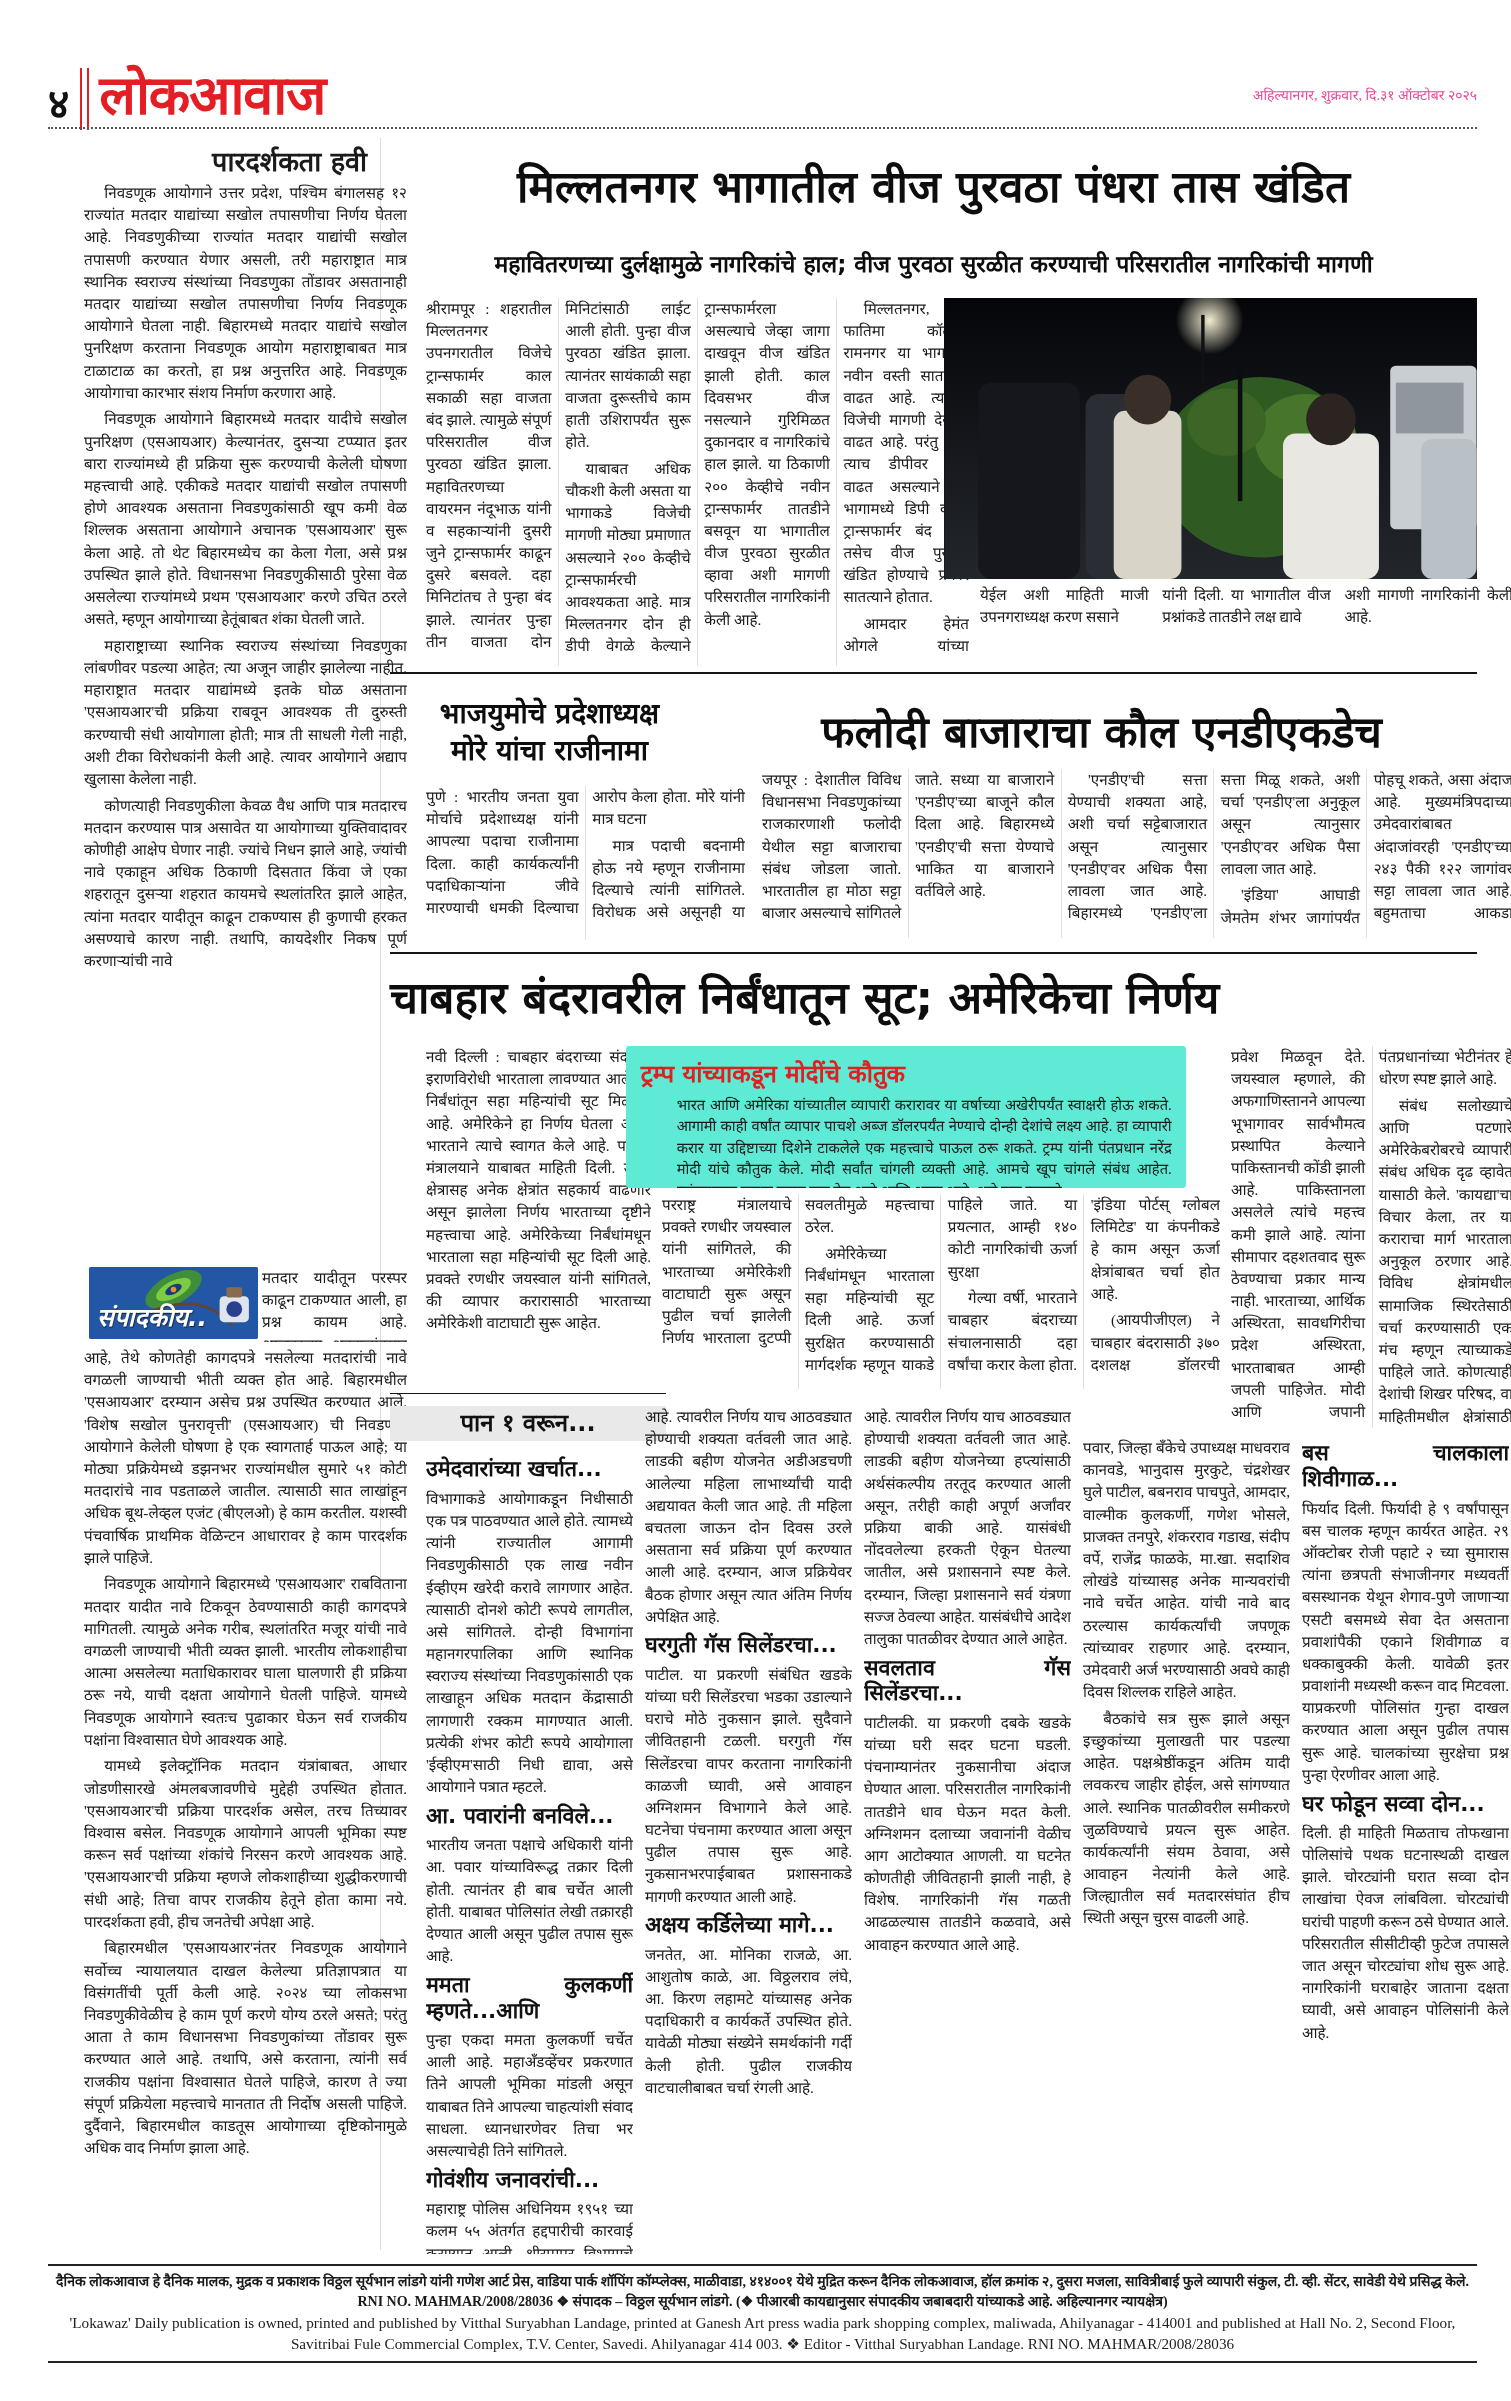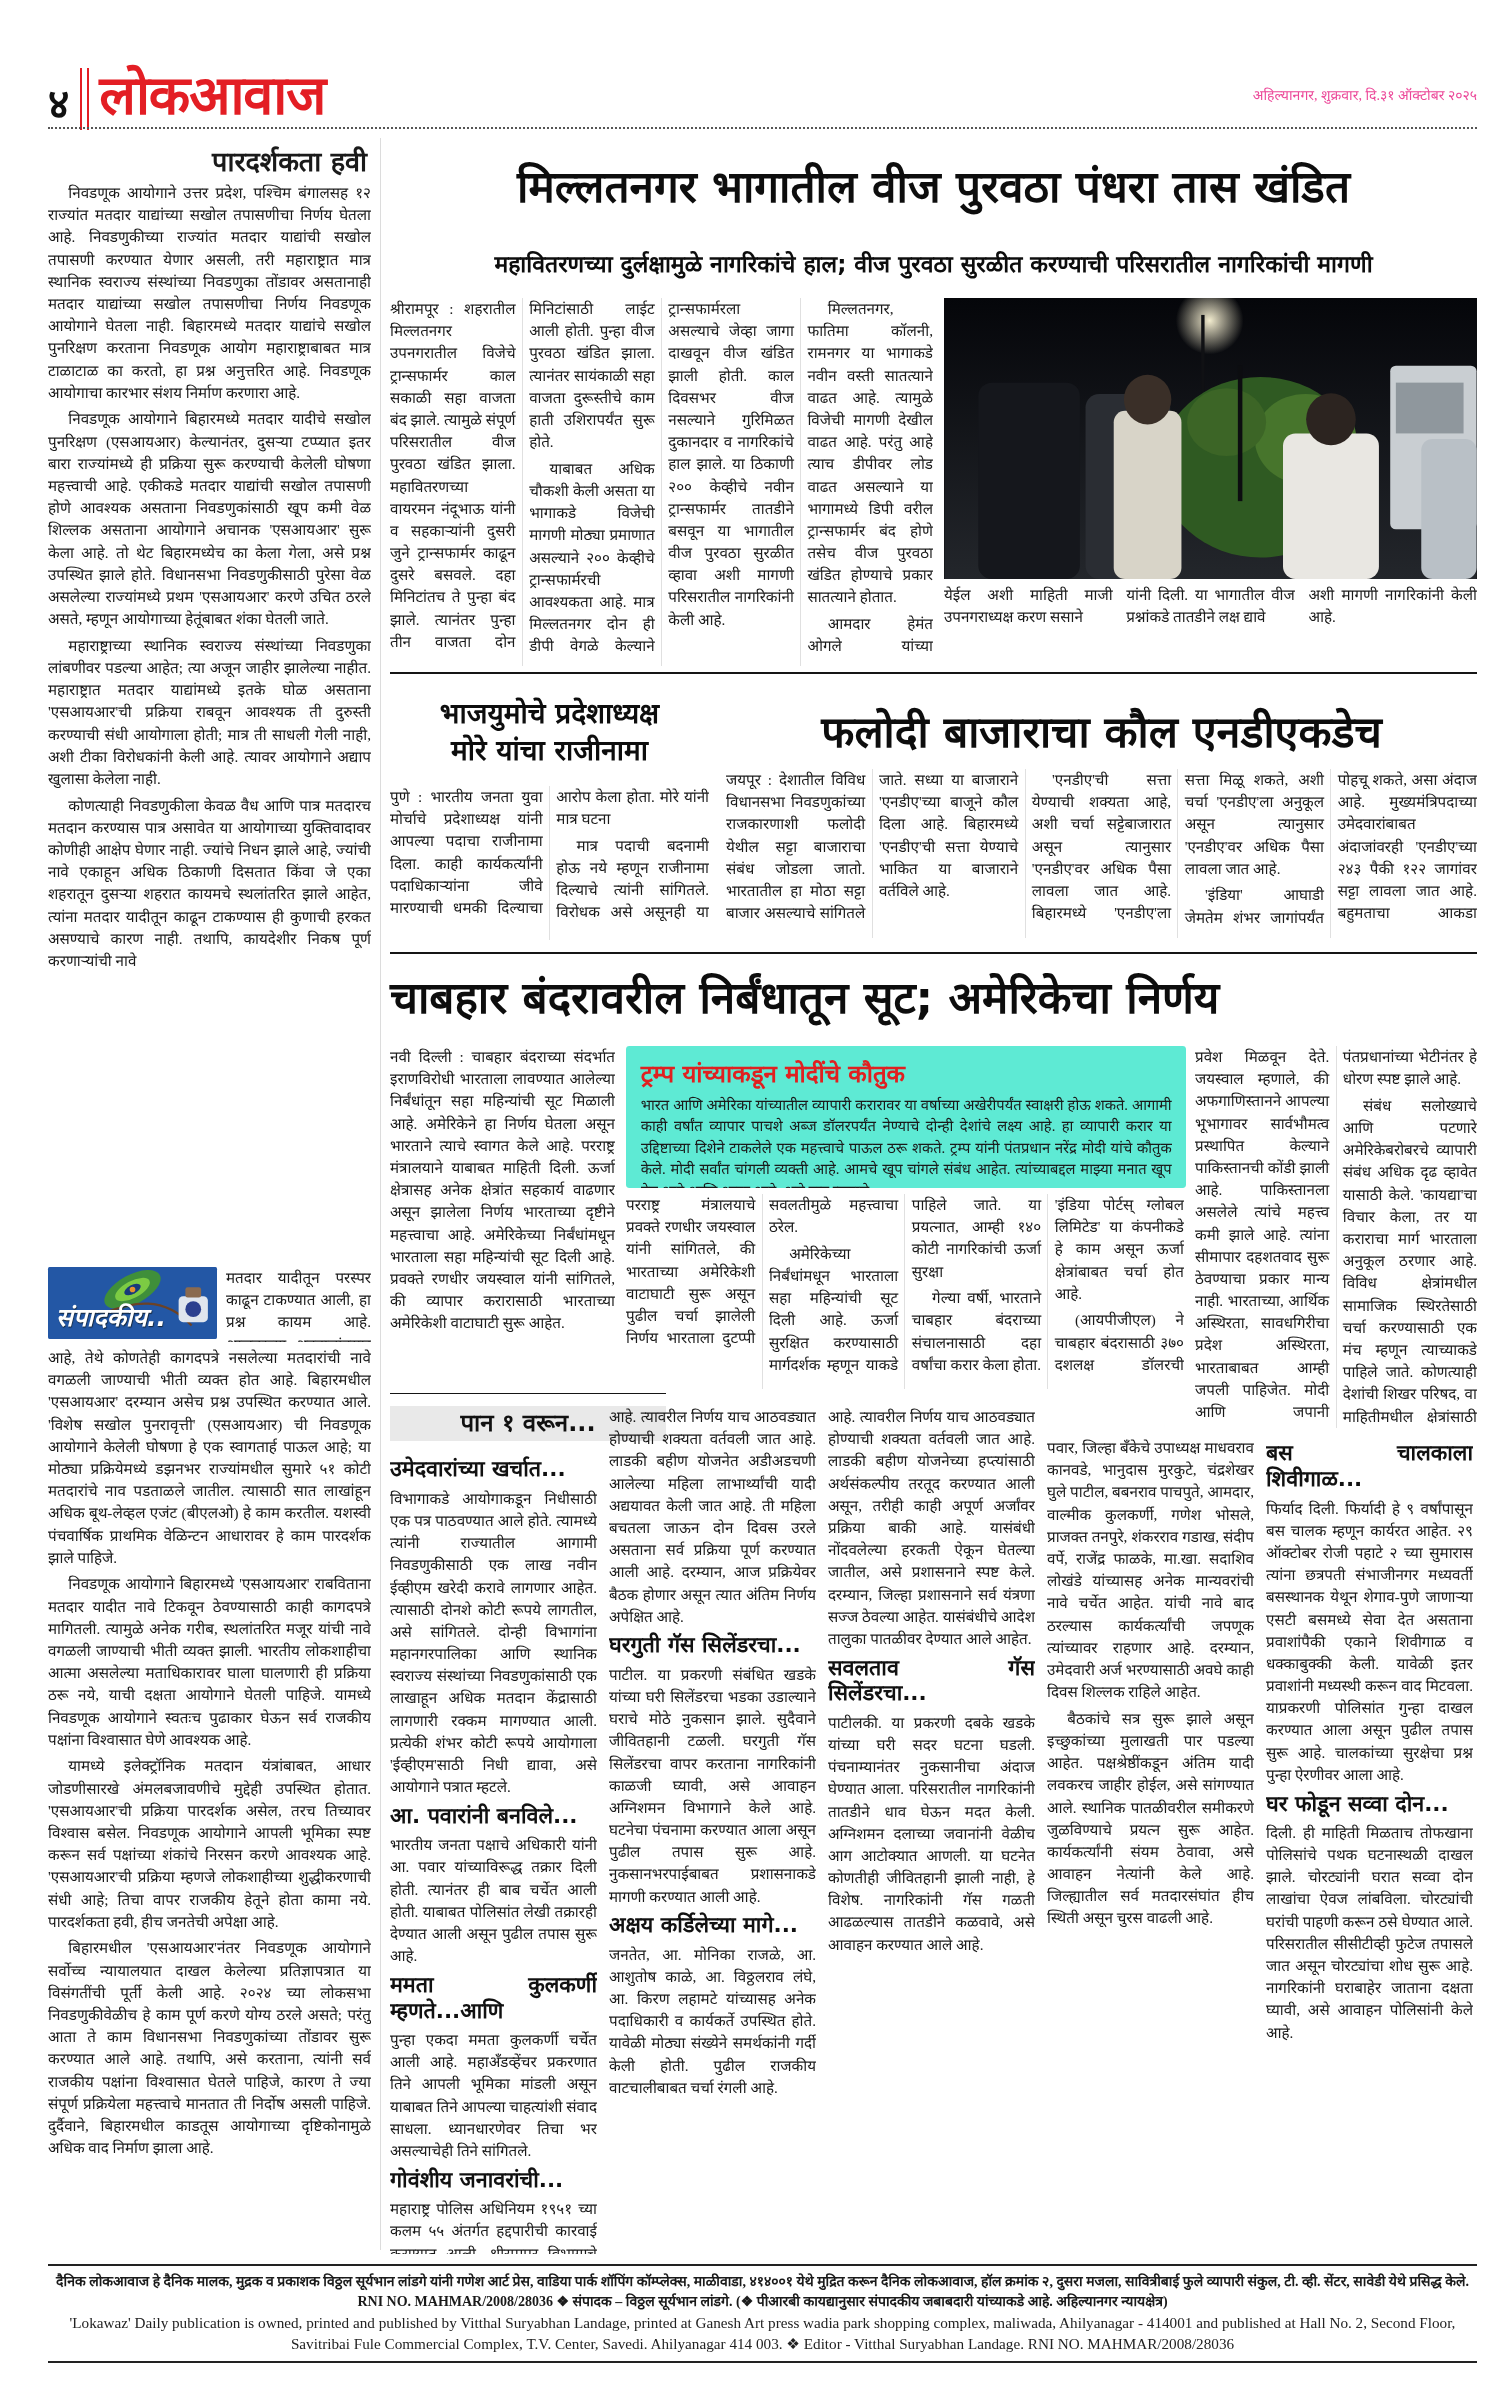--- a/index.html
+++ b/index.html
@@ -6,31 +6,31 @@
   #page{position:relative;width:1512px;height:2401px;background:#ffffff;overflow:hidden;
         font-family:"Liberation Serif",serif;color:#1a1a1a;}
   .abs{position:absolute;}
   
   #pageno{font-family:"DejaVu Sans",sans-serif;font-weight:700;font-size:41px;color:#111;}
   #logobar{width:5.6px;height:62px;border-left:2.8px solid #e31e24;border-right:2.8px solid #e31e24;}
   #papername{font-family:"DejaVu Sans",sans-serif;font-weight:700;font-size:54px;color:#e31e24;letter-spacing:-1.1px;}
   #dateline{font-size:14px;font-weight:400;color:#ec4899;}
   #headrule{border-bottom:2.8px dotted #555;}
   
-  .body-txt{font-size:15.2px;line-height:1.46;text-align:justify;overflow:hidden;}
+  .body-txt{font-size:15.2px;line-height:1.46;text-align:justify;overflow:hidden;margin-left:36px;}
   .body-txt p{margin:0 0 4.5px 0;text-indent:20.3px;}
   .cols2{column-count:2;column-gap:13.6px;column-rule:0.6px solid #e0e0e0;}
   .cols4{column-count:4;column-gap:13.6px;column-rule:0.6px solid #e0e0e0;}
   .cols5{column-count:5;column-gap:13.6px;column-rule:0.6px solid #e0e0e0;}
   .headline{font-family:"DejaVu Sans",sans-serif;font-weight:700;color:#0d0d0d;text-align:center;white-space:nowrap;}
   .subhead-sm{font-family:"DejaVu Sans",sans-serif;font-weight:700;font-size:21.5px;line-height:1.2;margin:3.4px 0 5.6px 0;color:#111;}
   .rule{border-top:2.3px solid #151515;}
   
   #left-title{font-family:"DejaVu Sans",sans-serif;font-weight:700;font-size:27px;text-align:right;}
-  #edit-graphic{background:#2357a5;border-radius:2.3px;overflow:hidden;}
+  #edit-graphic{background:#2357a5;border-radius:2.3px;overflow:hidden;margin-left:41px;}
   #edit-label{position:absolute;left:8px;bottom:5.6px;font-family:"DejaVu Sans",sans-serif;
               font-weight:700;font-style:italic;font-size:25px;color:#ffffff;text-shadow:0.6px 0.6px 1.1px #123;}
   
   #lead-photo{display:block;background:#0b0c0e;}
   
   #trump-box{background:#5eead4;border-radius:3.4px;padding:10.2px 14.7px;overflow:hidden;}
   #trump-title{font-family:"DejaVu Sans",sans-serif;font-weight:700;font-size:24px;color:#e02020;margin:0 0 5.6px 0;}
   
   #jump-bar{background:#e9e9e9;text-align:center;font-family:"DejaVu Sans",sans-serif;
             font-weight:700;font-size:24px;line-height:35px;color:#111;}

